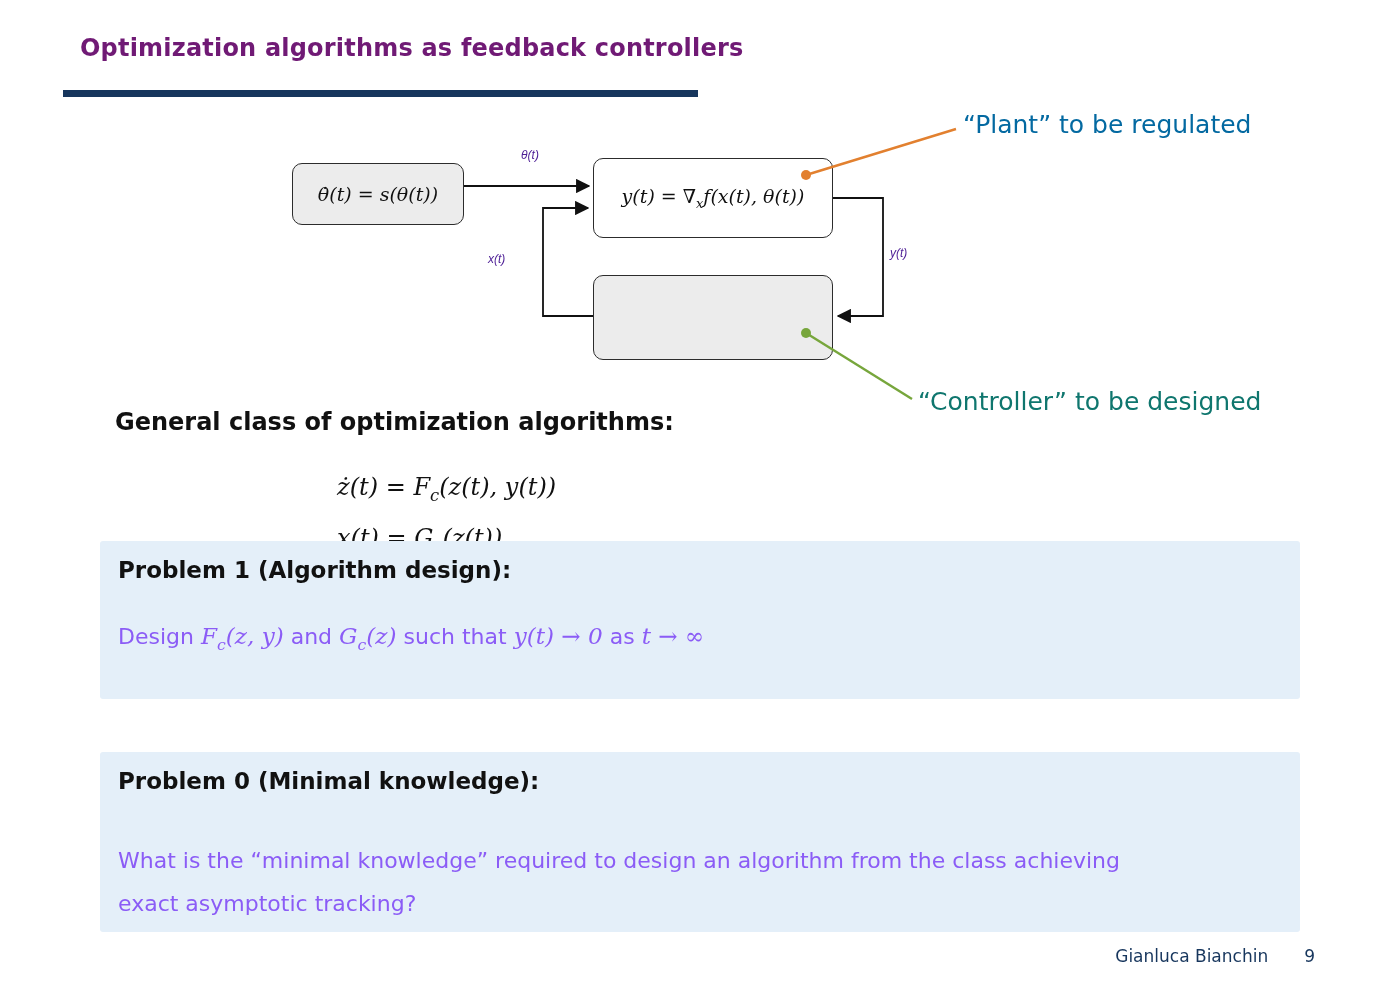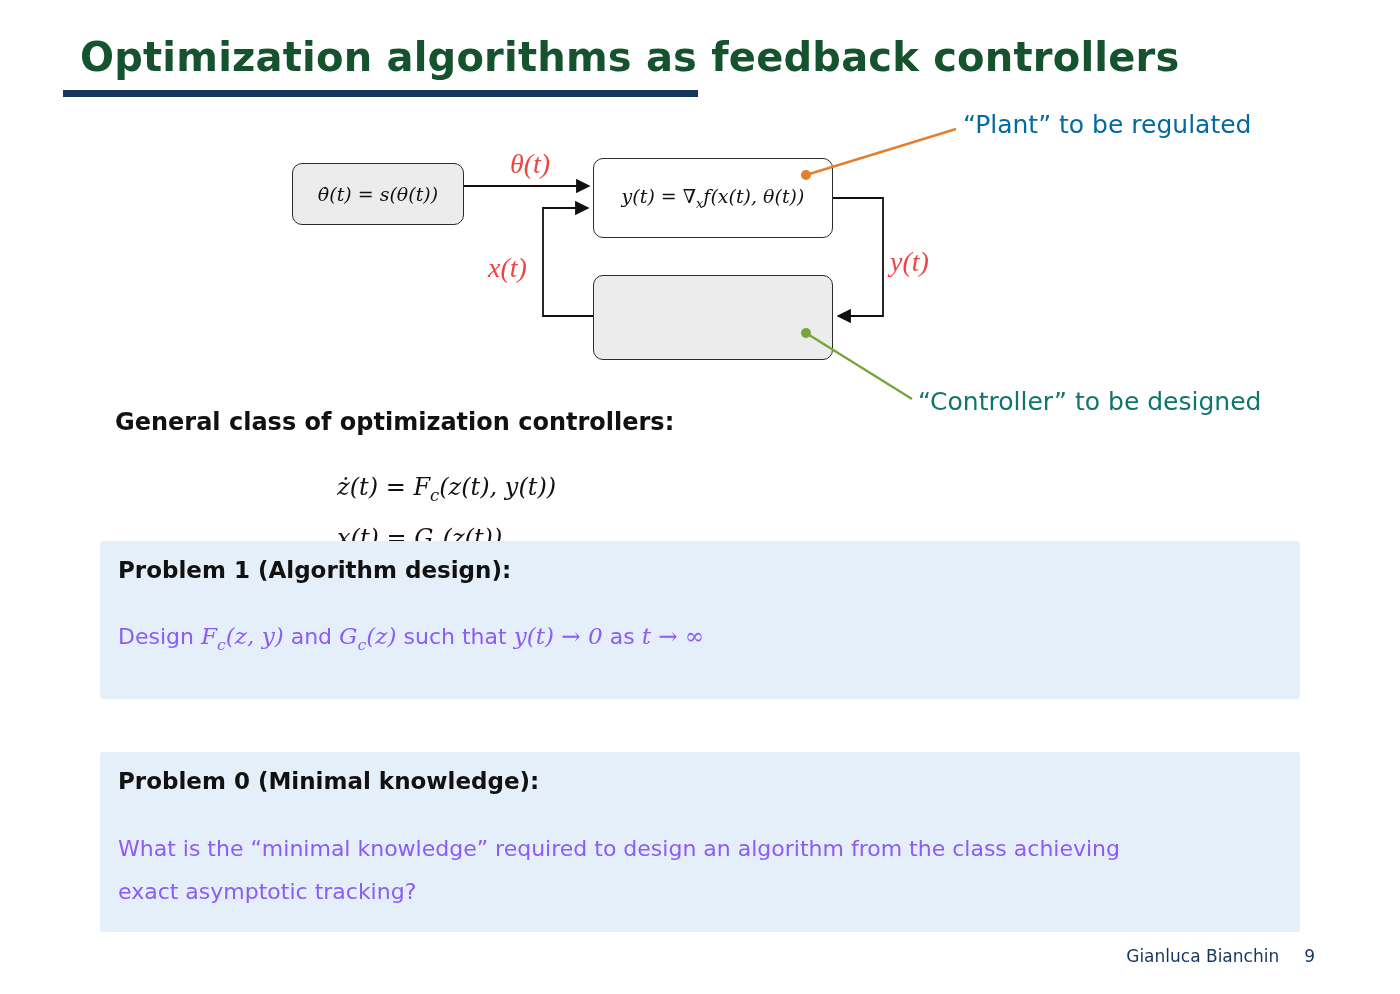--- a/index.html
+++ b/index.html
@@ -7,21 +7,21 @@
   body {
     width: 1400px; height: 994px;
     font-family: "DejaVu Sans", "Liberation Sans", sans-serif;
     color: #1a1a1a;
   }
   .slide { position: relative; width: 1400px; height: 994px; overflow: hidden; background: #fff; }
 
   
   .slide-title {
     position: absolute; left: 80px; top: 34px;
-    font-size: 40px; font-weight: bold; color: #14532d; letter-spacing: 0.2px;
+    font-size: 24px; font-weight: bold; color: #701a75; letter-spacing: 0.2px;
   }
   .title-rule {
     position: absolute; left: 63px; top: 90px; width: 635px; height: 7px;
     background: #17365D;
   }
 
   
   .block {
     position: absolute; border: 1.6px solid #2c2c2c; border-radius: 10px;
     display: flex; align-items: center; justify-content: center;
@@ -34,22 +34,22 @@
   .m, .math-line {
     font-family: "DejaVu Serif", "Liberation Serif", serif;
     font-style: italic;
   }
   .m sub, .math-line sub { font-size: 68%; font-style: italic; }
 
   .block .math-line { font-size: 19px; color: #111; white-space: nowrap; }
 
   .wire-label {
     position: absolute; z-index: 3;
-    font-family: Liberation Serif, serif; font-style: italic;
-    font-size: 28px; color: #ef4444;
+    font-family: Liberation Sans, sans-serif; font-style: italic;
+    font-size: 12px; color: #4c1d95;
   }
   .wire-label.theta { left: 500px; top: 148px; width: 60px; text-align: center; }
   .wire-label.xlab  { left: 488px; top: 252px; }
   .wire-label.ylab  { left: 890px; top: 246px; }
 
   .wires { position: absolute; left: 0; top: 0; z-index: 2; pointer-events: none; }
 
   .annot { position: absolute; z-index: 3; font-size: 25px; white-space: nowrap; }
   .annot.plant-annot { left: 963px; top: 110px; color: #0369a1; }
   .annot.ctrl-annot  { left: 918px; top: 387px; color: #0f766e; }
@@ -65,27 +65,27 @@
   
   .problem-box {
     position: absolute; left: 100px; width: 1200px;
     background: #E4EFF9; border-radius: 3px; padding: 16px 18px;
   }
   .problem-box.p1 { top: 541px; height: 158px; }
   .problem-box.p0 { top: 752px; height: 180px; }
   .problem-title { font-size: 23px; font-weight: bold; color: #111; }
   .problem-body  { font-size: 22px; color: #8b5cf6; line-height: 1.95; }
   .problem-box.p1 .problem-body { margin-top: 38px; line-height: 1.3; }
-  .problem-box.p0 .problem-body { margin-top: 34px; }
+  .problem-box.p0 .problem-body { margin-top: 46px; }
   .problem-body .m { font-size: 1.05em; }
 
   
   .footer {
     position: absolute; top: 946px; right: 85px;
-    display: flex; gap: 25px; align-items: baseline;
+    display: flex; gap: 36px; align-items: baseline;
     font-size: 17px; color: #17365D;
   }
 </style>
 </head>
 <body>
 
 <div class="slide">
 
   <h1 class="slide-title">Optimization algorithms as feedback controllers</h1>
   <div class="title-rule"></div>
@@ -118,21 +118,21 @@
     <circle cx="806" cy="333" r="5" fill="#77A63C"></circle>
   </svg>
 
   <span class="wire-label theta">θ(t)</span>
   <span class="wire-label xlab">x(t)</span>
   <span class="wire-label ylab">y(t)</span>
 
   <div class="annot plant-annot">“Plant” to be regulated</div>
   <div class="annot ctrl-annot">“Controller” to be designed</div>
 
-  <h2 class="algo-heading">General class of optimization controllers:</h2>
+  <h2 class="algo-heading">General class of optimization algorithms:</h2>
   <div class="algo-eqs">
     <span class="math-line">ż(t) = F<sub>c</sub>(z(t), y(t))</span>
     <span class="math-line">x(t) = G<sub>c</sub>(z(t))</span>
   </div>
 
   <div class="problem-box p1">
     <h3 class="problem-title">Problem 1 (Algorithm design):</h3>
     <p class="problem-body">Design <span class="m">F<sub>c</sub>(z, y)</span> and <span class="m">G<sub>c</sub>(z)</span> such that <span class="m">y(t) → 0</span> as <span class="m">t → ∞</span></p>
   </div>
 

